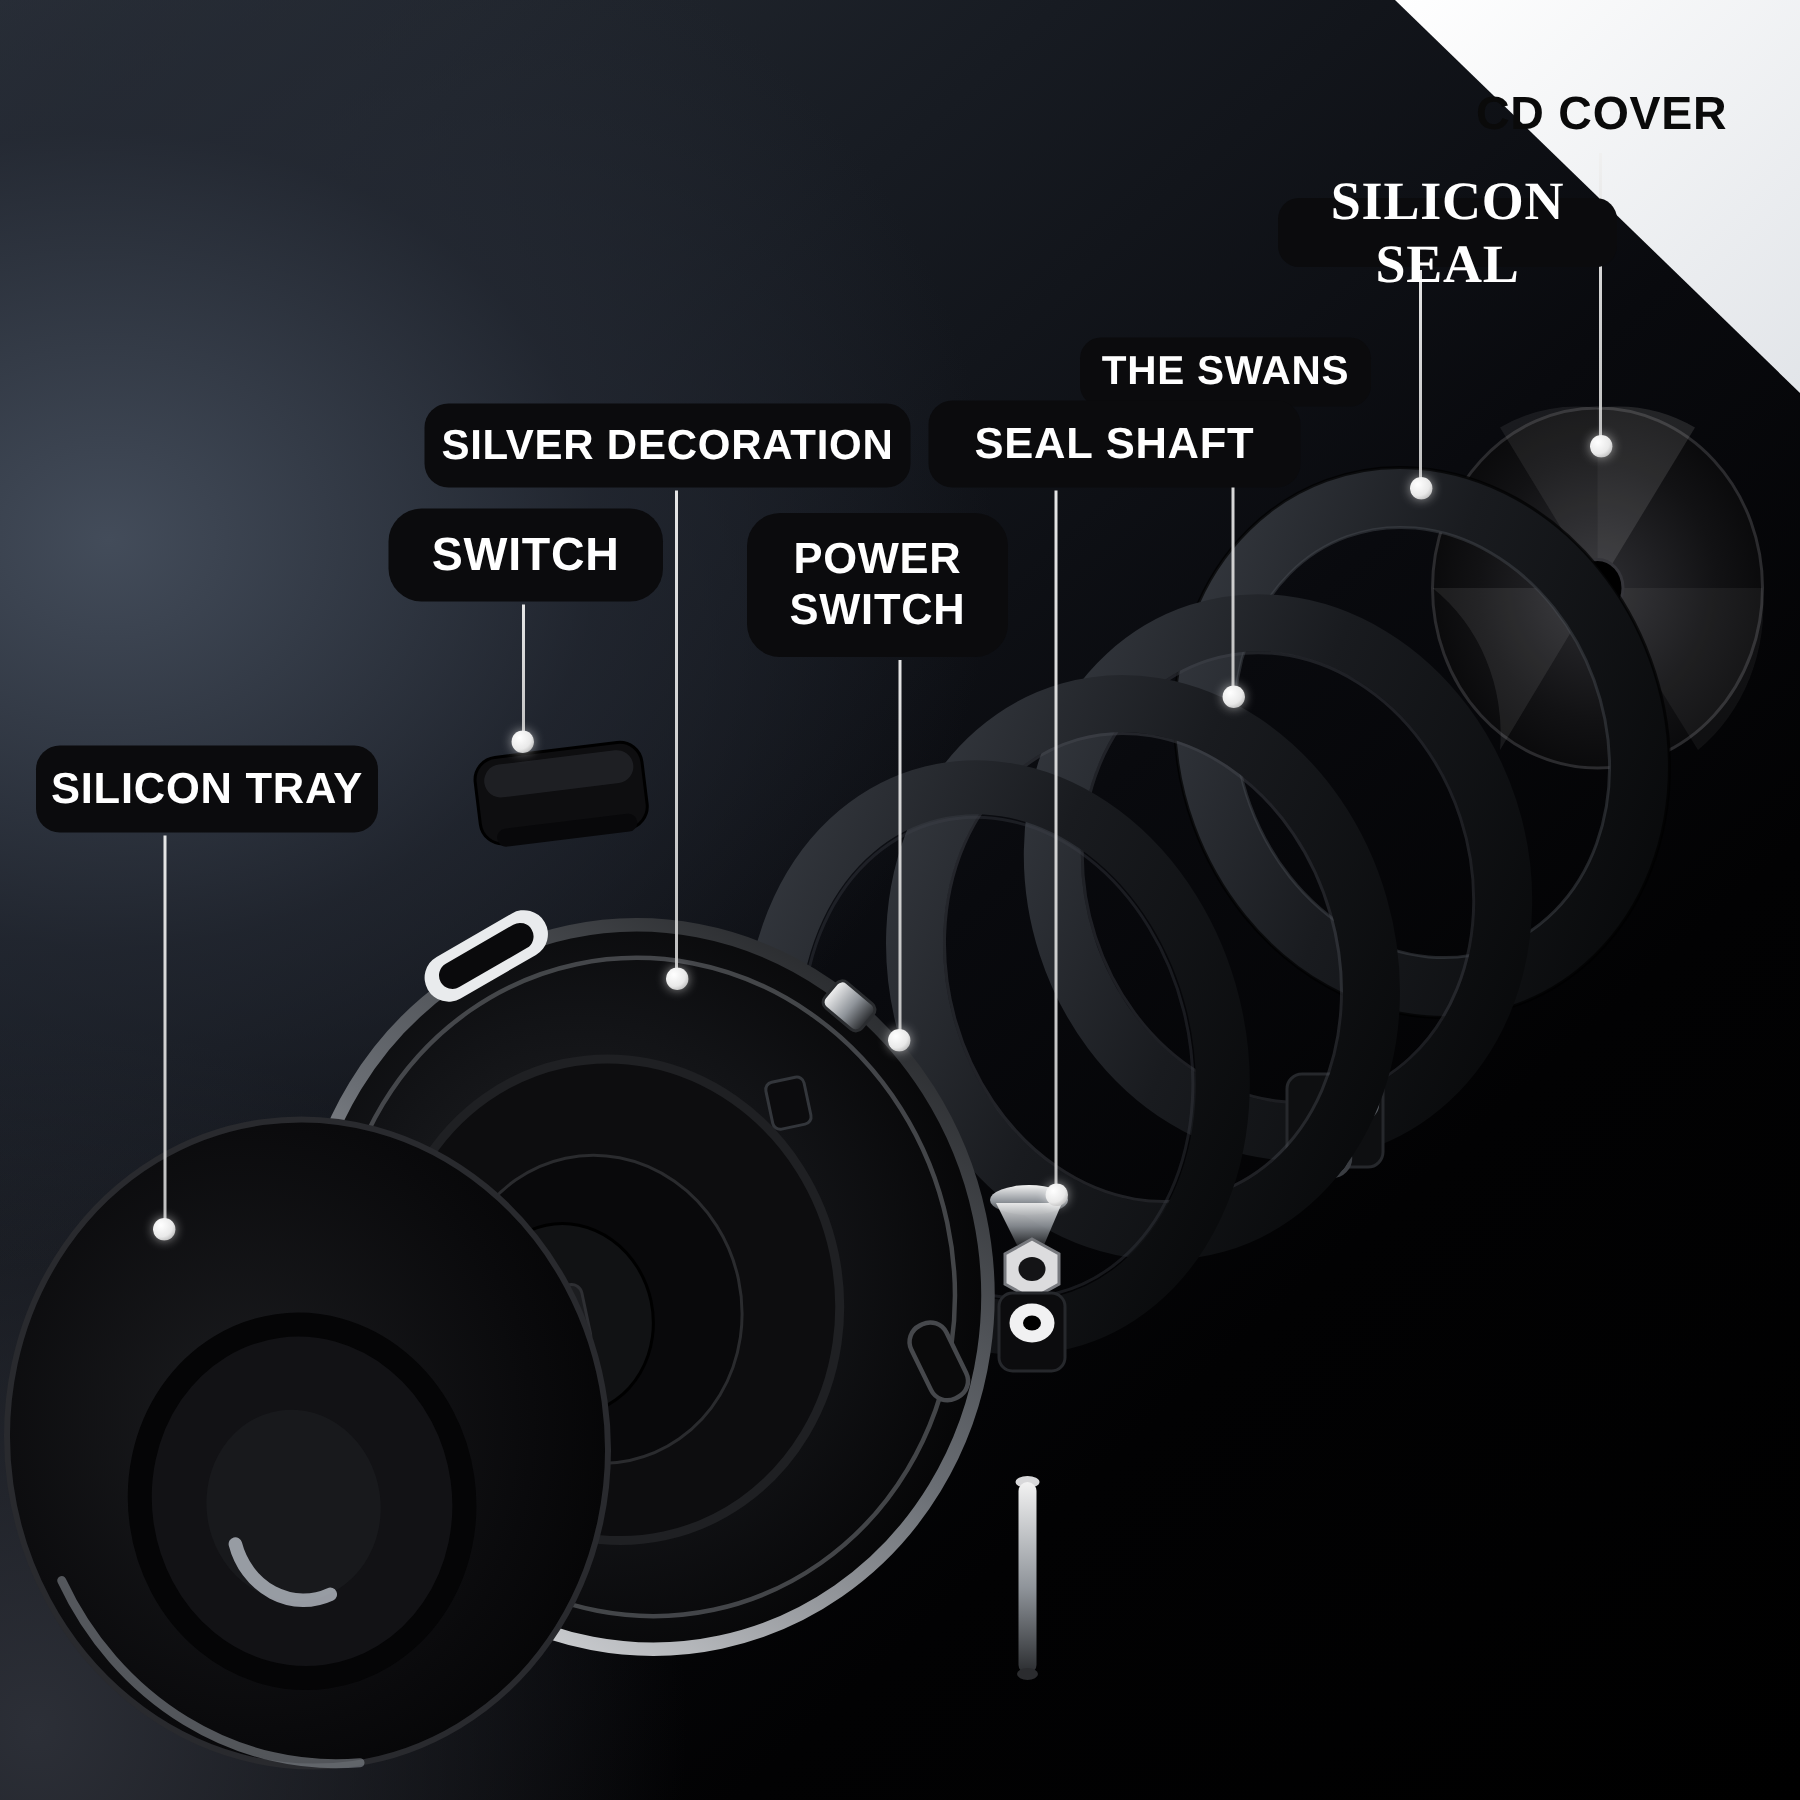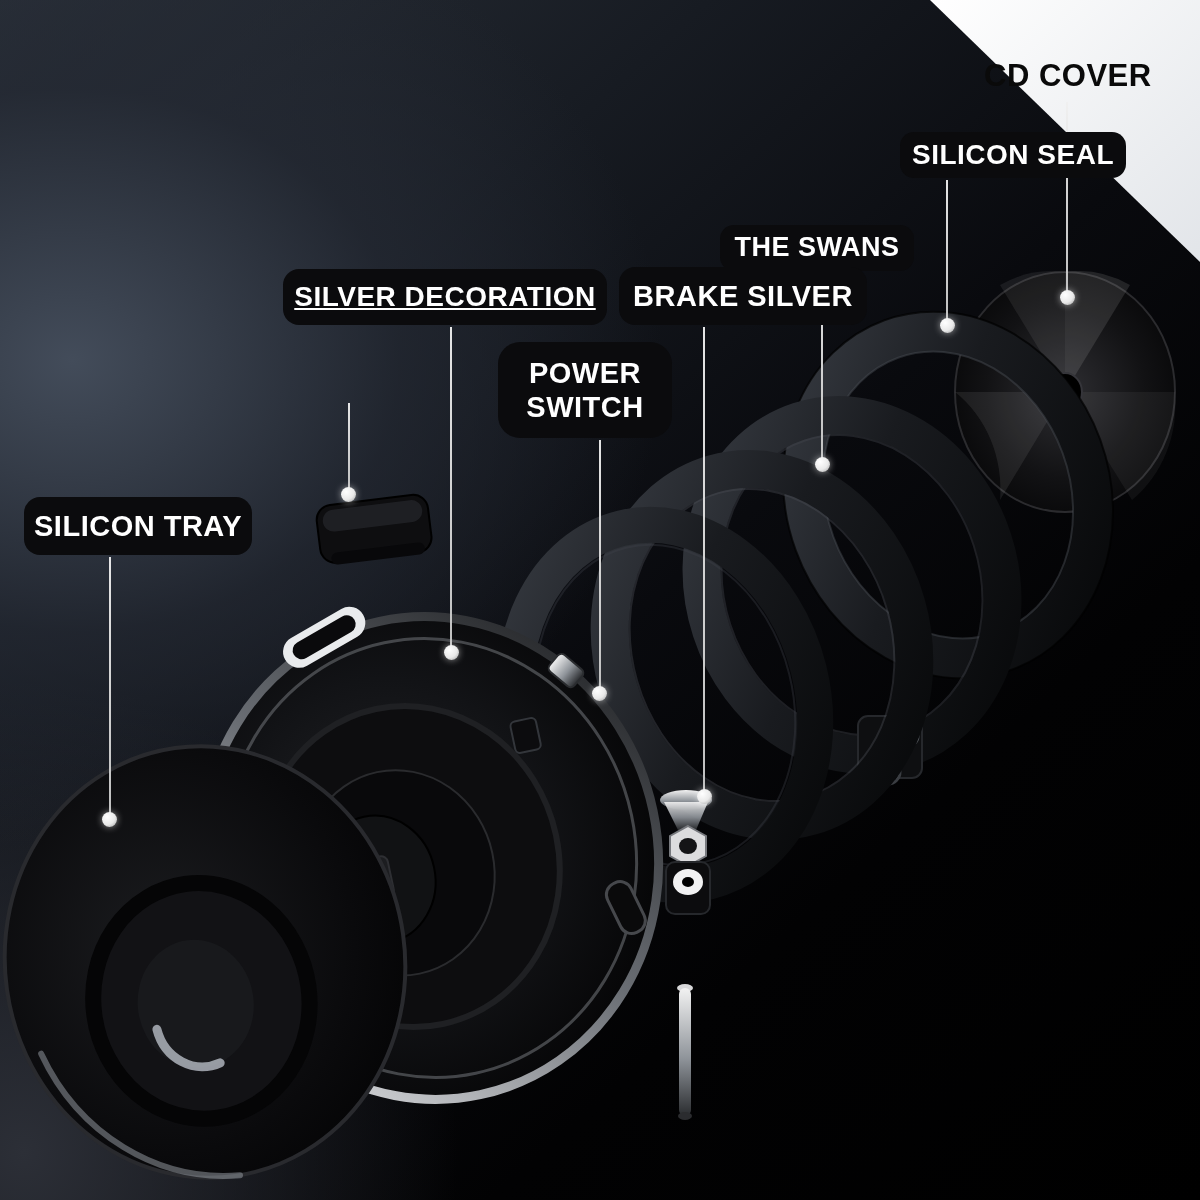--- a/index.html
+++ b/index.html
@@ -196,26 +196,27 @@
   <div class="dot" style="left:341px; top:487px;"></div>
 
   <div class="leader" style="left:599px; top:440px; height:248px;"></div>
   <div class="dot" style="left:592px; top:686px;"></div>
 
   <div class="leader" style="left:109px; top:557px; height:256px;"></div>
   <div class="dot" style="left:102px; top:812px;"></div>
 
   <div class="label-plain" style="left:984px; top:58px; font-size:31px;">CD COVER</div>
 
-  <div class="label-pill" style="left:900px; top:132px; width:226px; height:46px; border-radius:14px; font-size:28px;">SILICON SEAL</div>
+  <div class="label-pill" style="left:852px; top:132px; width:226px; height:46px; border-radius:14px; font-size:36px;font-family:Liberation Serif, serif;">SILICON SEAL</div>
 
   <div class="label-pill" style="left:720px; top:207px; width:194px; height:46px; border-radius:14px; font-size:27px;margin-top:18px;">THE SWANS</div>
 
-  <div class="label-pill" style="left:283px; top:269px; width:324px; height:56px; border-radius:16px; font-size:28px;text-decoration:underline;">SILVER DECORATION</div>
-
-  <div class="label-pill" style="left:619px; top:267px; width:248px; height:58px; border-radius:16px; font-size:29px;">BRAKE SILVER</div>
-
+  <div class="label-pill" style="left:283px; top:269px; width:324px; height:56px; border-radius:16px; font-size:28px;">SILVER DECORATION</div>
+
+  <div class="label-pill" style="left:619px; top:267px; width:248px; height:58px; border-radius:16px; font-size:29px;">SEAL SHAFT</div>
+
+  <div class="label-pill" style="left:259px; top:339px; width:183px; height:62px; border-radius:22px; font-size:31px;">SWITCH</div>
 
   <div class="label-pill" style="left:498px; top:342px; width:174px; height:96px; border-radius:22px; font-size:29px; padding:0 24px;">POWER SWITCH</div>
 
   <div class="label-pill" style="left:24px; top:497px; width:228px; height:58px; border-radius:16px; font-size:29px;">SILICON TRAY</div>
 
 </div>
 
 </body></html>

